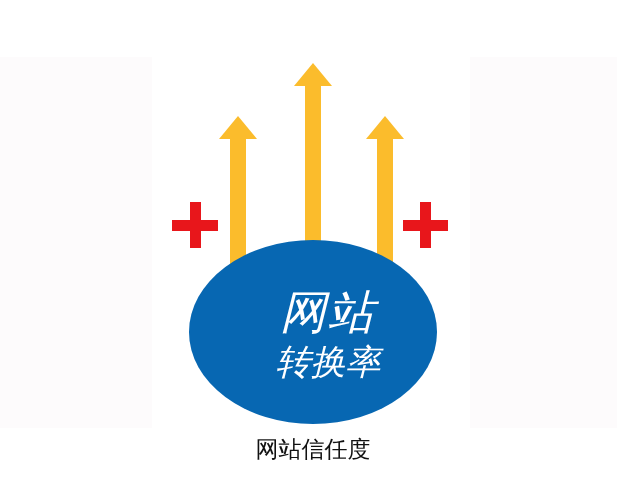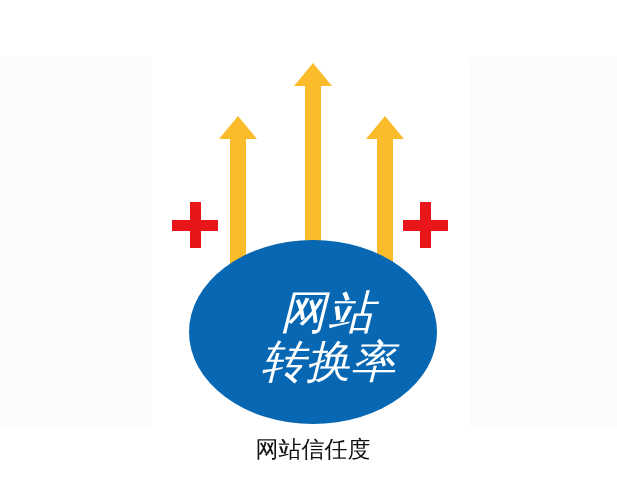--- a/index.html
+++ b/index.html
@@ -3,21 +3,21 @@
 <meta charset="utf-8">
 <style>
   html, body { margin: 0; padding: 0; }
   body { width: 617px; height: 477px; background: #ffffff; position: relative; overflow: hidden; font-family: "DejaVu Sans", sans-serif; }
   .panel-side { position: absolute; top: 57px; height: 371px; background: #fdfbfc; }
   .panel-left { left: 0; width: 152px; }
   .panel-right { left: 470px; width: 147px; }
   svg.diagram { position: absolute; left: 0; top: 0; }
   .ellipse-text { position: absolute; left: 204px; width: 248px; text-align: center; color: #ffffff; font-style: italic; }
   .line1 { top: 284px; font-size: 46px; line-height: 56px; letter-spacing: 2px; }
-  .line2 { top: 340px; font-size: 45px; line-height: 44px; }
+  .line2 { top: 340px; font-size: 35px; line-height: 44px; }
   .caption { position: absolute; left: 0; width: 626px; top: 433px; text-align: center; font-size: 23px; line-height: 32px; color: #111111; }
 </style>
 </head>
 <body>
 
 <div class="panel-side panel-left"></div>
 <div class="panel-side panel-right"></div>
 
 <svg class="diagram" width="617" height="477" viewBox="0 0 617 477">
 

